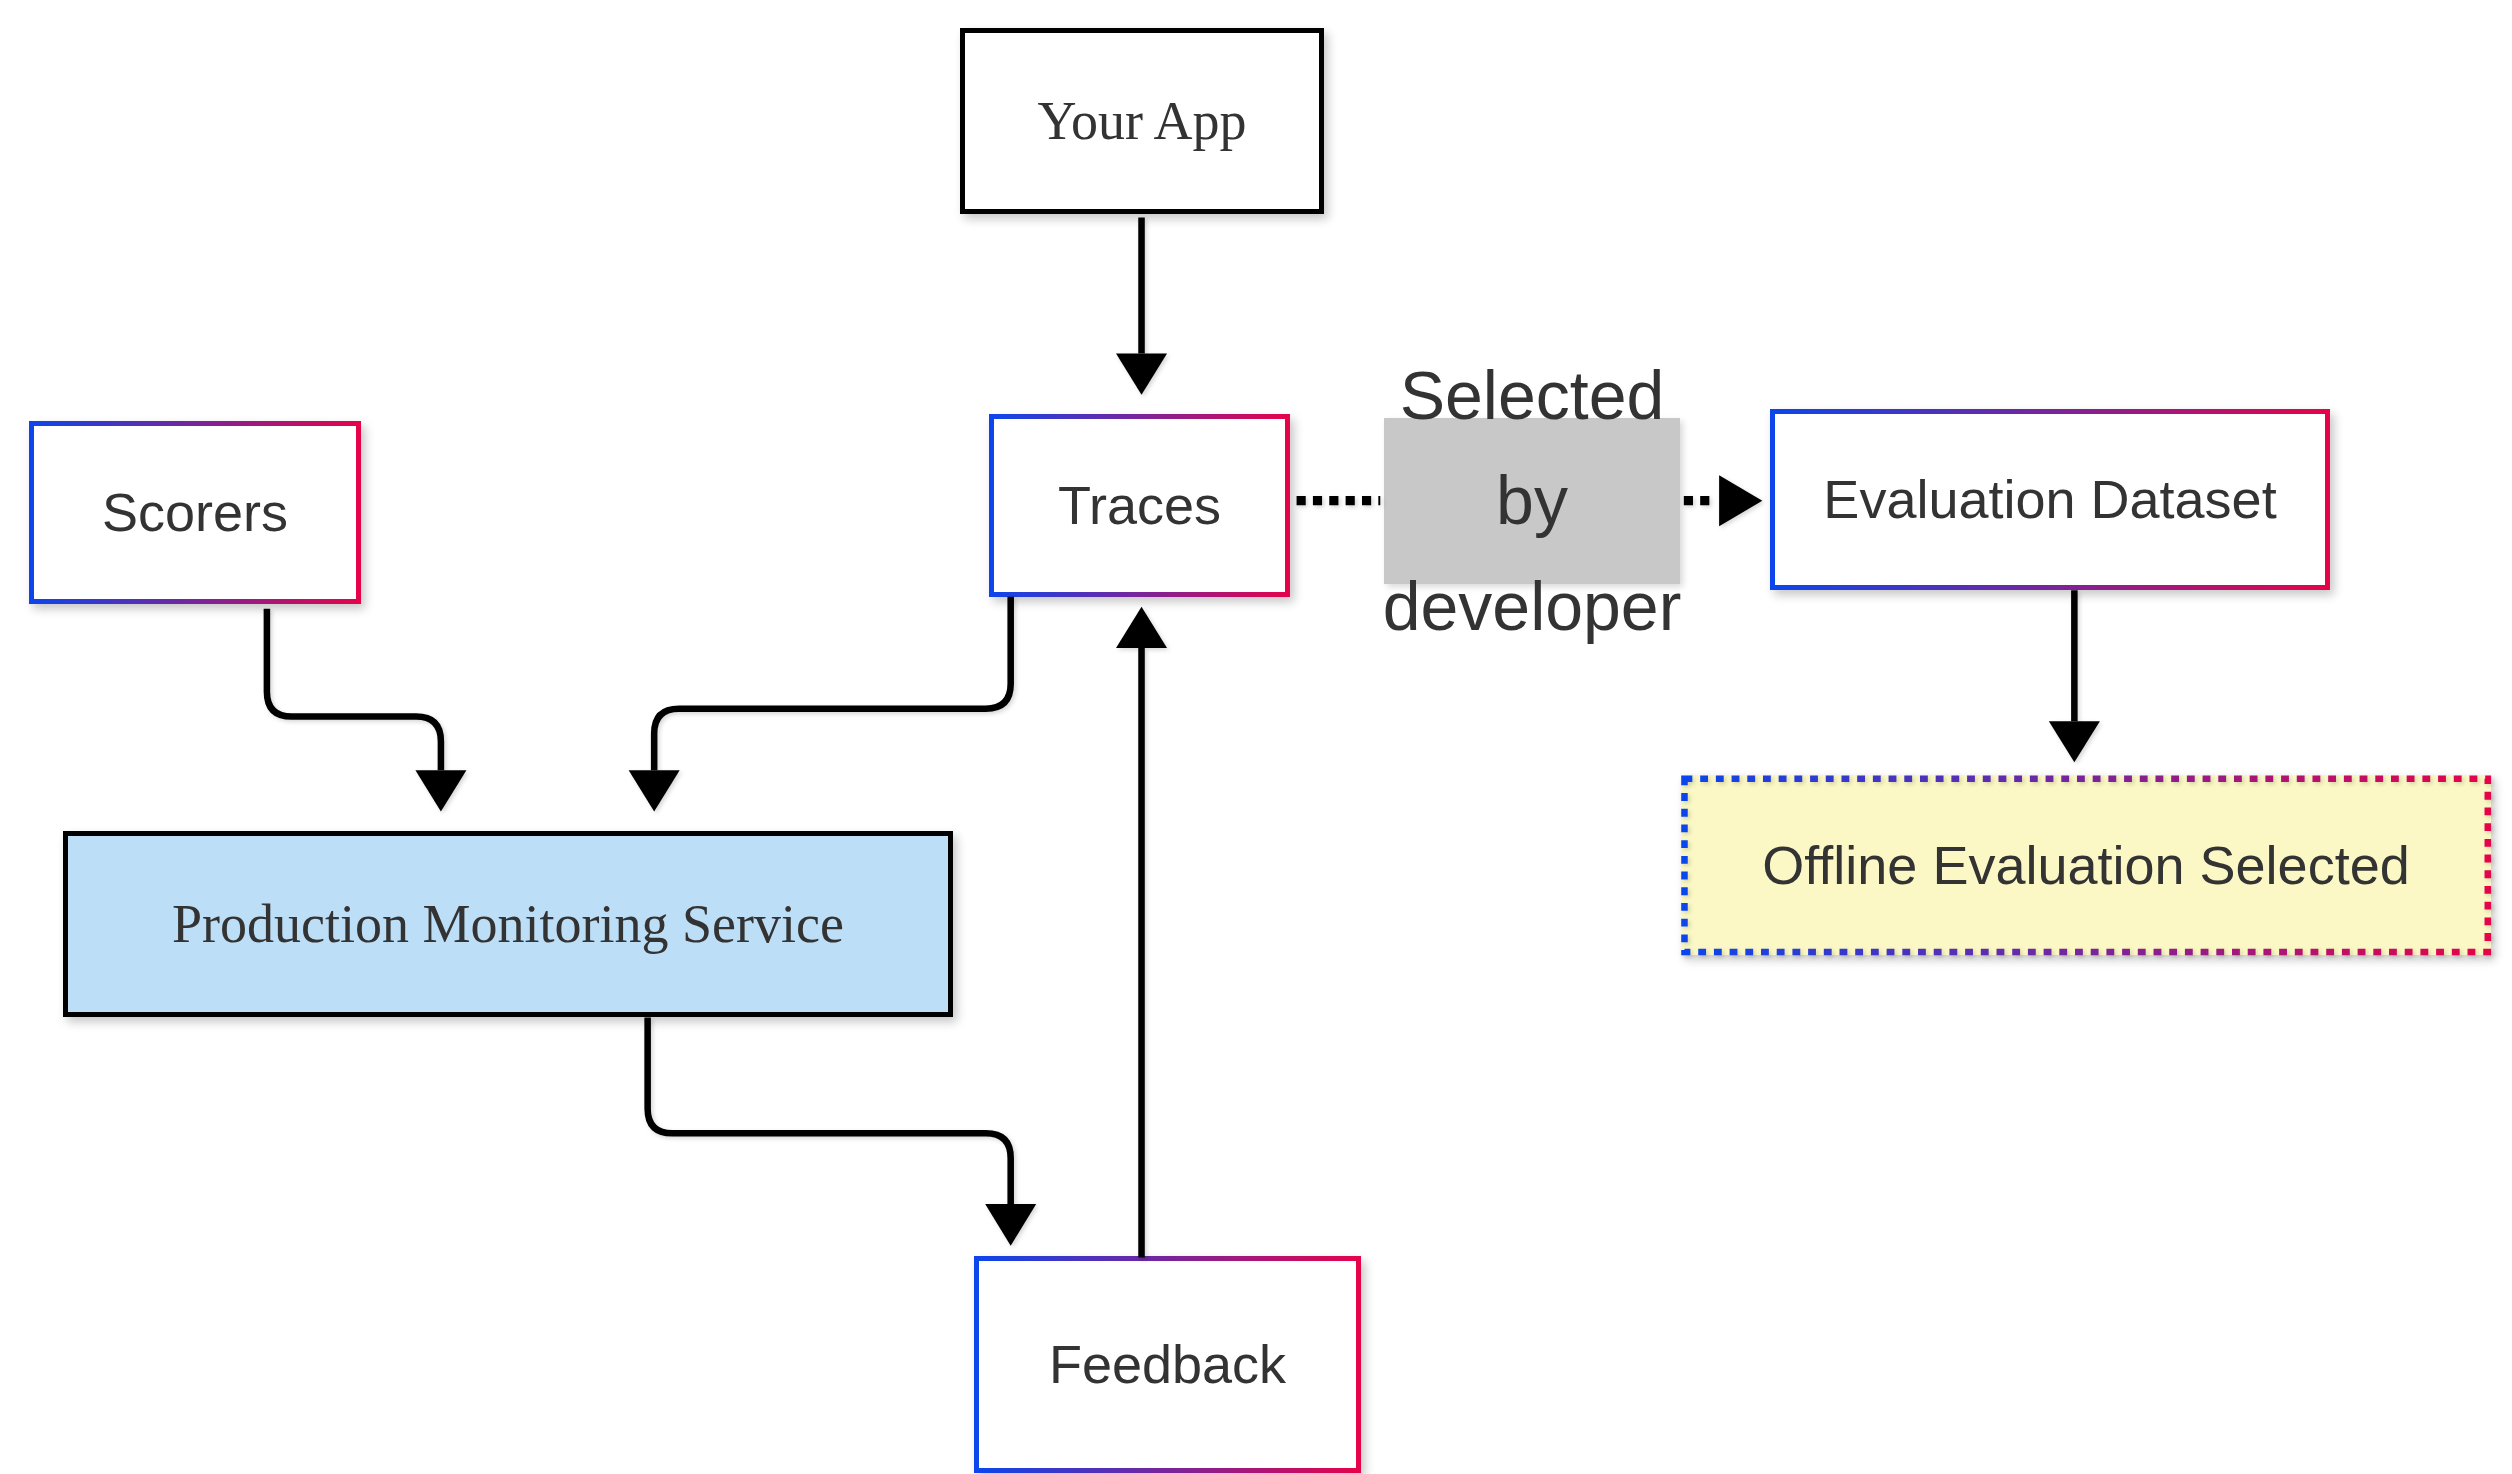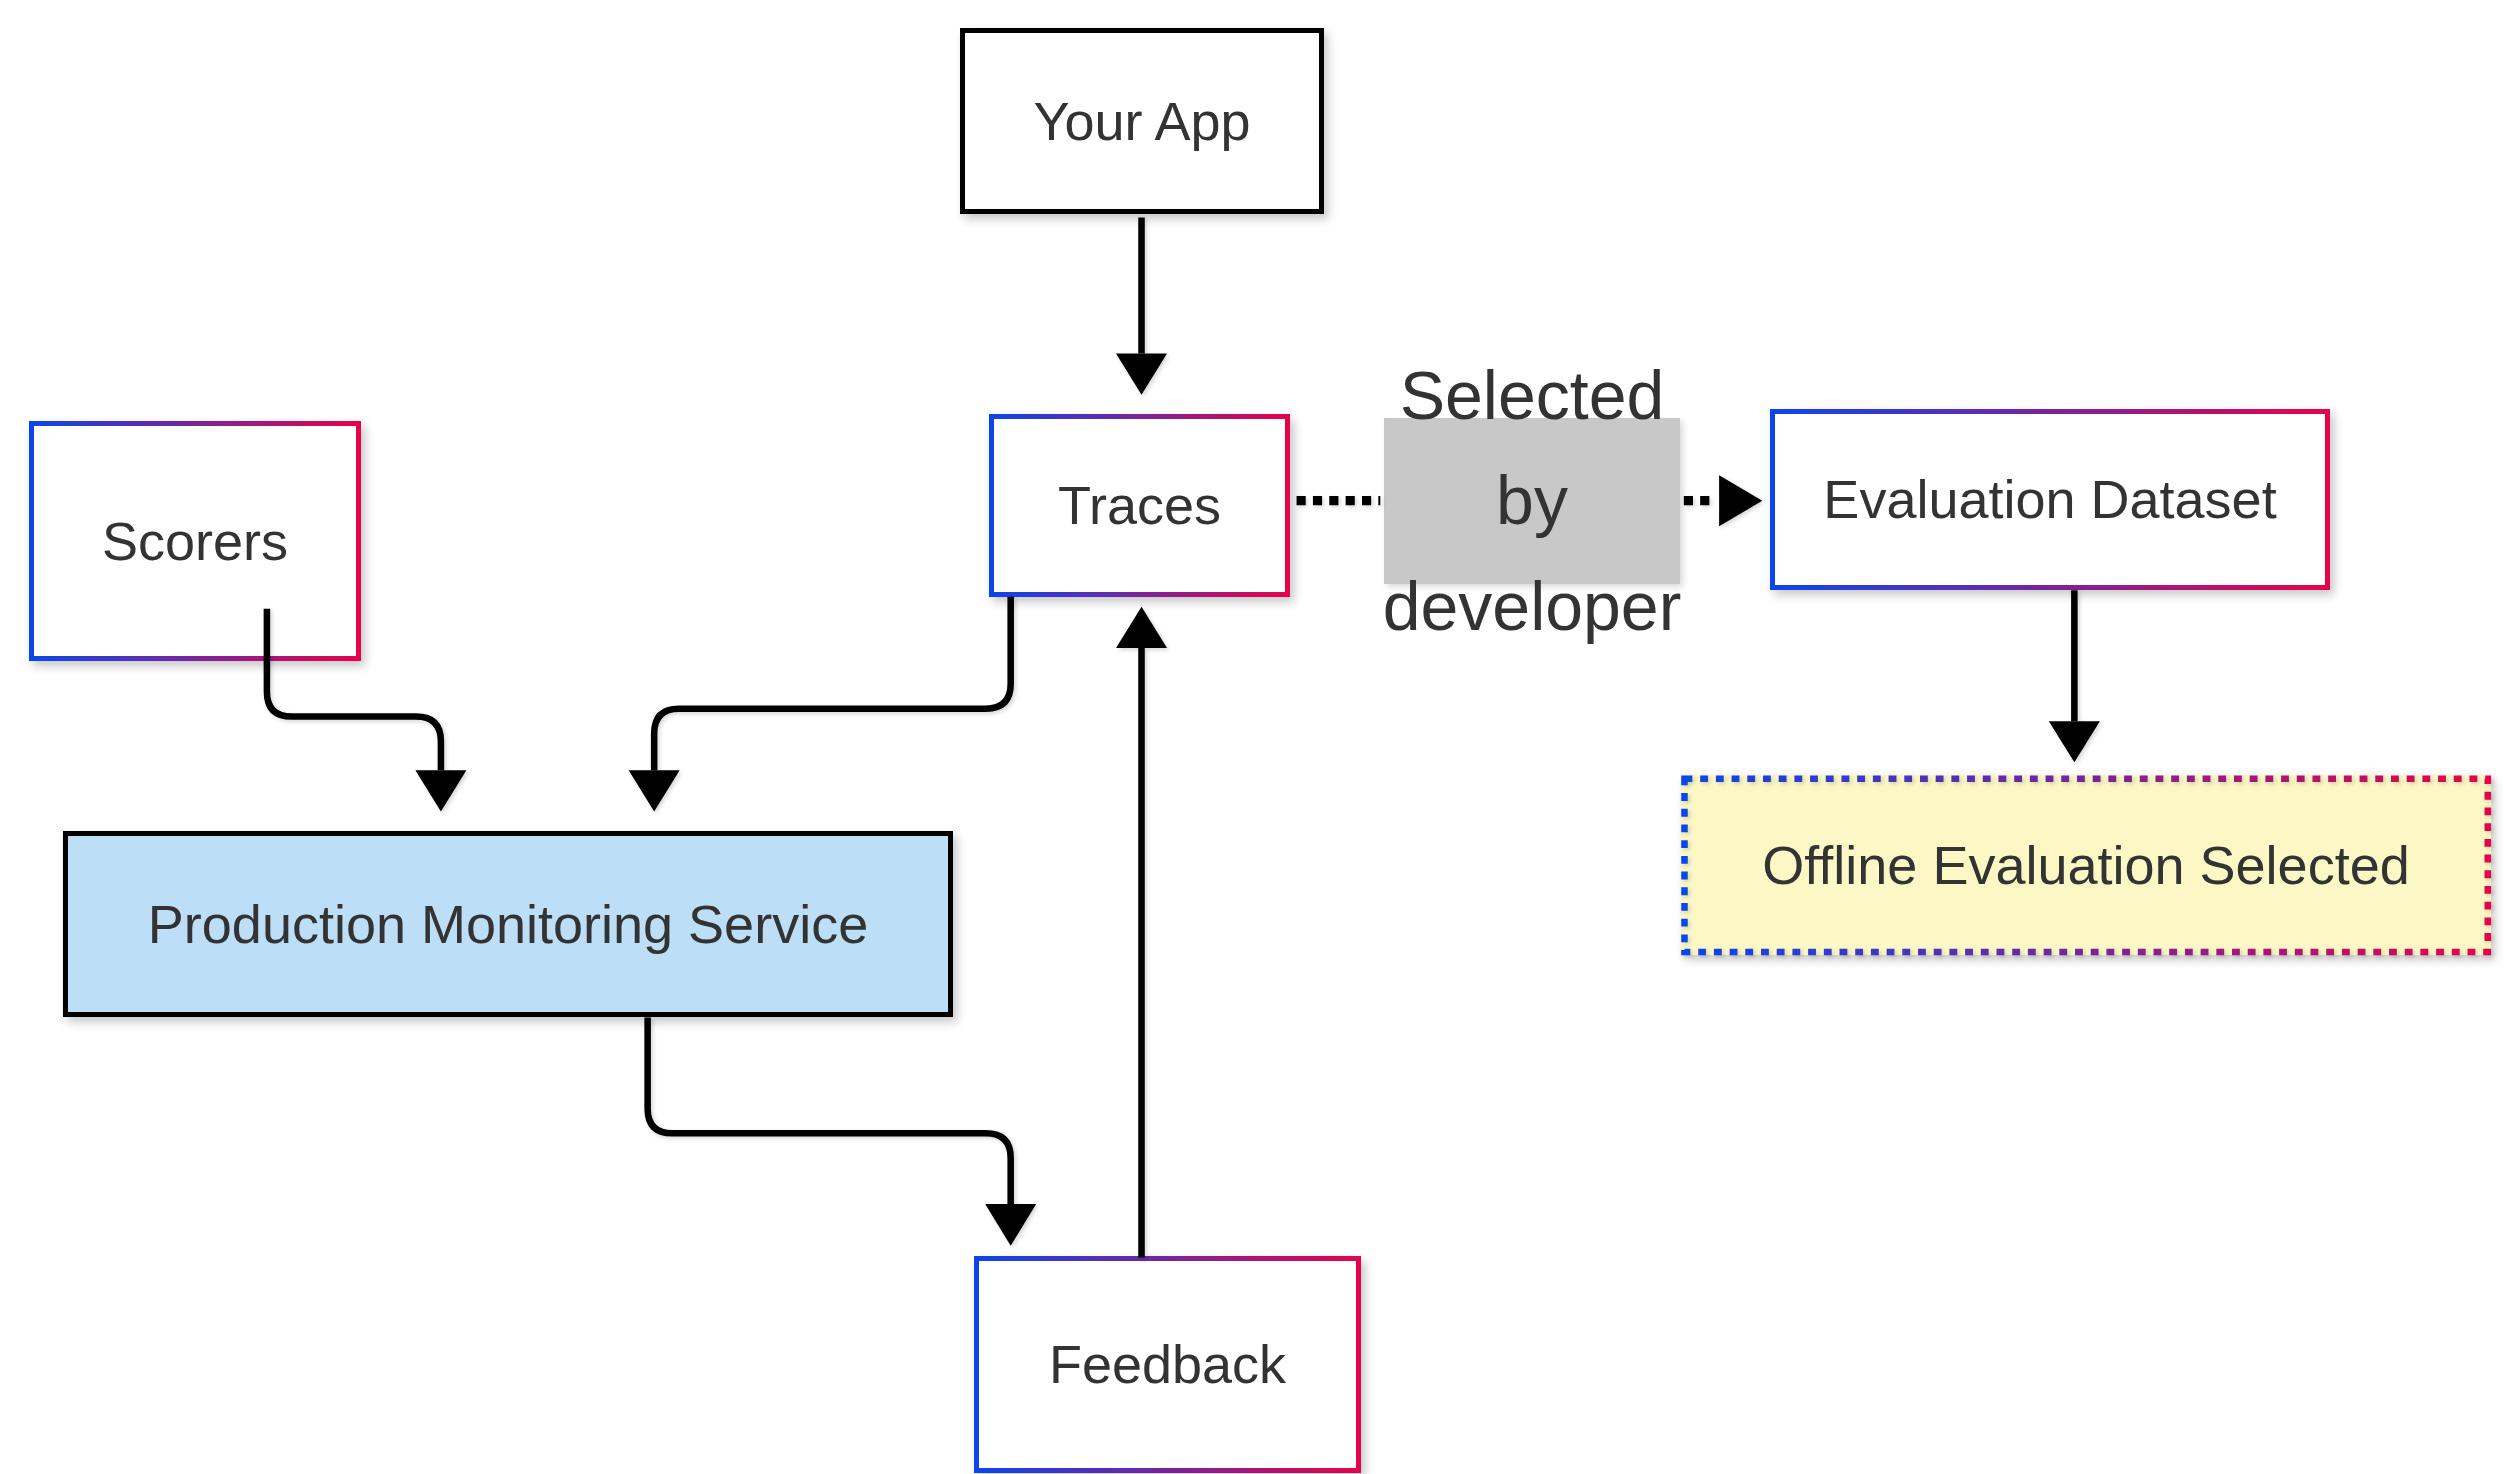--- a/index.html
+++ b/index.html
@@ -23,37 +23,38 @@
     box-sizing: border-box;
     font-size: 54px;
     color: #333333;
     text-align: center;
     line-height: 1.5;
   }
   .black-border {
     border: 5.9px solid #000000;
     background: #ffffff;
     box-shadow: 3.9px 4.6px 9.2px rgba(0,0,0,0.22);
+    font-family: Liberation Serif, serif;
   }
   .gradient-border {
     background: linear-gradient(90deg, #0B46EC, #E6034A);
     padding: 5.2px;
     box-shadow: 3.9px 4.6px 9.2px rgba(0,0,0,0.22);
   }
   .gradient-border .inner {
     background: #ffffff;
     width: 100%; height: 100%;
     display: flex; align-items: center; justify-content: center;
   }
   .plain-fill {
     box-shadow: 3.9px 4.6px 9.2px rgba(0,0,0,0.20);
   }
   
   #node-your-app            { left: 960px; top: 28px;   width: 364px;  height: 186px; }
-  #node-scorers             { left: 29px;   top: 421px;  width: 332px;  height: 240px; }
+  #node-scorers             { left: 29px;   top: 421px;  width: 332px;  height: 183px; }
   #node-traces              { left: 989px; top: 414px;  width: 301px;  height: 183px; }
   #node-evaluation-dataset  { left: 1770px; top: 409px;  width: 560px;  height: 181px; }
   #node-pms                 { left: 63px;  top: 831px; width: 890px; height: 186px; background: #BCDEF6; }
   #node-offline             { left: 1681px; top: 775px; width: 810px; height: 180px; background: #FBF8C6; }
   #node-feedback            { left: 974px; top: 1256px; width: 387px;  height: 217px; }
   #edge-label-selected {
     position: absolute;
     left: 1384px; top: 418px; width: 296px; height: 166px;
     background: #C8C8C8;
     display: flex; align-items: center; justify-content: center;

